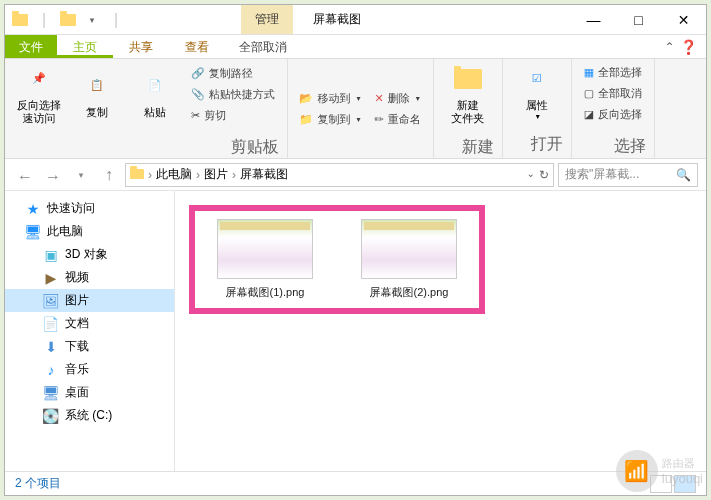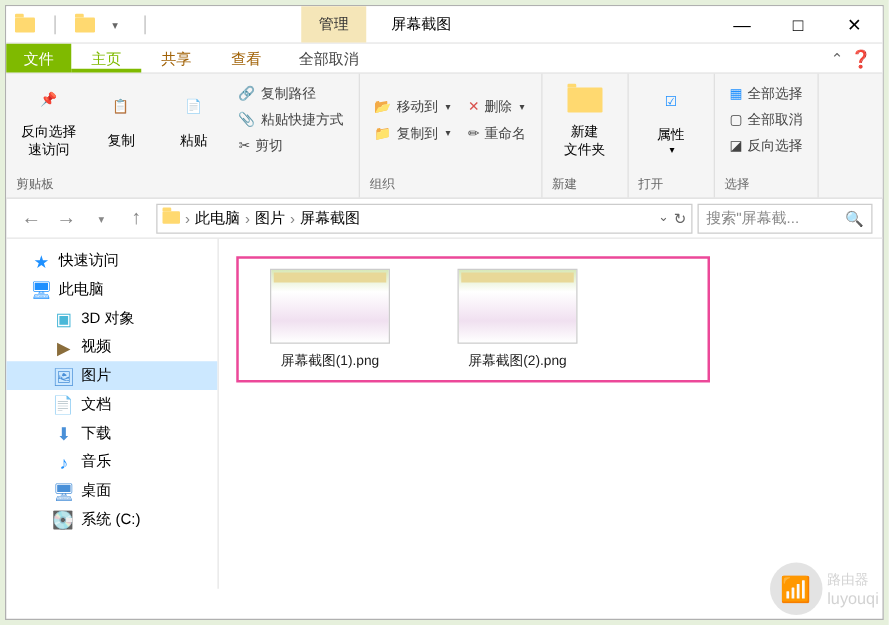--- a/index.html
+++ b/index.html
@@ -17,38 +17,38 @@
 .winbtn { width: 45px; height: 30px; display: flex; align-items: center; justify-content: center; font-size: 14px; }
 .tabstrip { height: 24px; display: flex; align-items: stretch; background: #fff; border-bottom: 1px solid #ddd; }
 .file-tab { background: #7fba00; color: #fff; padding: 4px 14px; font-size: 12px; }
 .tab { padding: 4px 16px; font-size: 12px; color: #a16207; cursor: pointer; }
 .tab.active { border-bottom: 3px solid #7fba00; color: #7fba00; }
 .tool-tab { padding: 4px 14px; font-size: 12px; color: #444; }
 .tabright { margin-left: auto; display: flex; align-items: center; padding-right: 8px; gap: 6px; }
 .ribbon { height: 100px; background: #f5f5f5; border-bottom: 1px solid #ddd; display: flex; }
 .rgroup { border-right: 1px solid #e0e0e0; padding: 4px 8px; display: flex; flex-direction: column; }
 .rgroup-row { display: flex; gap: 6px; flex: 1; }
-.rgroup-label { text-align: left; font-size: 10px; color: #666; margin-top: 12px; }
+.rgroup-label { text-align: right; font-size: 16px; color: #666; margin-top: 12px; }
 .rbtn-lg { display: flex; flex-direction: column; align-items: center; justify-content: center; width: 52px; cursor: pointer; font-size: 11px; text-align: center; line-height: 1.2; }
 .rbtn-lg .ico { width: 32px; height: 32px; margin-bottom: 4px; display: flex; align-items: center; justify-content: center; }
 .rbtn-sm { display: flex; align-items: center; gap: 4px; font-size: 11px; color: #444; padding: 2px 4px; cursor: pointer; }
 .rbtn-col { display: flex; flex-direction: column; gap: 2px; justify-content: center; }
 .navbar { height: 32px; display: flex; align-items: center; padding: 4px 8px; gap: 4px; border-bottom: 1px solid #e5e5e5; }
 .navarrow { width: 24px; height: 24px; border-radius: 2px; display: flex; align-items: center; justify-content: center; color: #888; }
 .breadcrumb { flex: 1; border: 1px solid #ccc; height: 24px; display: flex; align-items: center; padding: 0 4px; font-size: 12px; }
 .bc-sep { margin: 0 4px; color: #888; }
 .searchbox { width: 140px; border: 1px solid #ccc; height: 24px; display: flex; align-items: center; padding: 0 6px; font-size: 12px; color: #888; }
 .content { display: flex; height: calc(100% - 30px - 24px - 100px - 32px - 24px); }
 .sidebar { width: 170px; border-right: 1px solid #e5e5e5; padding: 6px 0; overflow: auto; }
 .side-item { display: flex; align-items: center; gap: 6px; padding: 3px 6px 3px 20px; font-size: 12px; cursor: pointer; }
 .side-item.selected { background: #cce8ff; }
 .side-item.child { padding-left: 38px; }
 .side-ico { width: 16px; height: 16px; display: inline-flex; align-items: center; justify-content: center; font-size: 14px; }
 .filepane { flex: 1; padding: 14px; position: relative; }
-.redbox { border: 2px solid #ec4899; padding: 8px; display: flex; gap: 20px; width: 379px; }
+.redbox { border: 6px solid #ec4899; padding: 8px; display: flex; gap: 20px; width: 296px; }
 .fileitem { display: flex; flex-direction: column; align-items: center; width: 130px; cursor: pointer; }
 .thumb { width: 96px; height: 60px; border: 1px solid #ccc; background: linear-gradient(180deg,#d8e8b8 0%,#fff 30%,#f0e0f0 70%,#fff 100%); margin-bottom: 6px; position: relative; }
 .thumb::after { content:''; position:absolute; top:2px; left:2px; right:2px; height:8px; background:#e8d898; }
 .fname { font-size: 11px; color: #222; text-align: center; }
 .statusbar { height: 24px; border-top: 1px solid #e0e0e0; display: flex; align-items: center; padding: 0 10px; font-size: 12px; color: #1a6db8; }
 .statusbar .views { margin-left: auto; display: flex; gap: 2px; }
 .vbtn { width: 22px; height: 18px; border: 1px solid #ccc; }
 .arrow-down { font-size: 8px; margin-left: 2px; }
 .watermark { position: absolute; right: 8px; bottom: 8px; color: rgba(180,180,180,0.6); font-size: 11px; display:flex; align-items:center; gap:4px;}
 .wm-circle { width:42px; height:42px; border-radius:50%; background:rgba(200,200,200,0.5); display:flex; align-items:center; justify-content:center; color:#fff; font-size:20px;}
@@ -146,21 +146,20 @@
               <span style="color:#d9534f">✕</span>
               <span>删除</span>
               <span class="arrow-down">▾</span>
             </div>
           <div class="rbtn-sm">
               <span>✏</span>
               <span>重命名</span>
             </div>
         </div>
       </div>
-      <div class="rgroup-label">组织</div>
     </div>
 
     <div class="rgroup">
       <div class="rgroup-row">
         <div class="rbtn-lg">
           <div class="ico">
               <div class="folder-mini" style="width:28px;height:20px"></div>
             </div>
           <span style="white-space:pre-line">新建
 文件夹</span>
@@ -275,20 +274,27 @@
           <div class="fname">屏幕截图(1).png</div>
         </div>
         <div class="fileitem">
           <div class="thumb"></div>
           <div class="fname">屏幕截图(2).png</div>
         </div>
       </div>
     </div>
   </div>
 
+  <div class="statusbar">
+    <span>2 个项目</span>
+    <div class="views">
+      <div class="vbtn"></div>
+      <div class="vbtn" style="background:#cce8ff"></div>
+    </div>
+  </div>
 </div>
 
 <div class="watermark">
   <div class="wm-circle">📶</div>
   <div>
     <div>路由器</div>
     <div style="font-size:13px">luyouqi</div>
   </div>
 </div>
 

